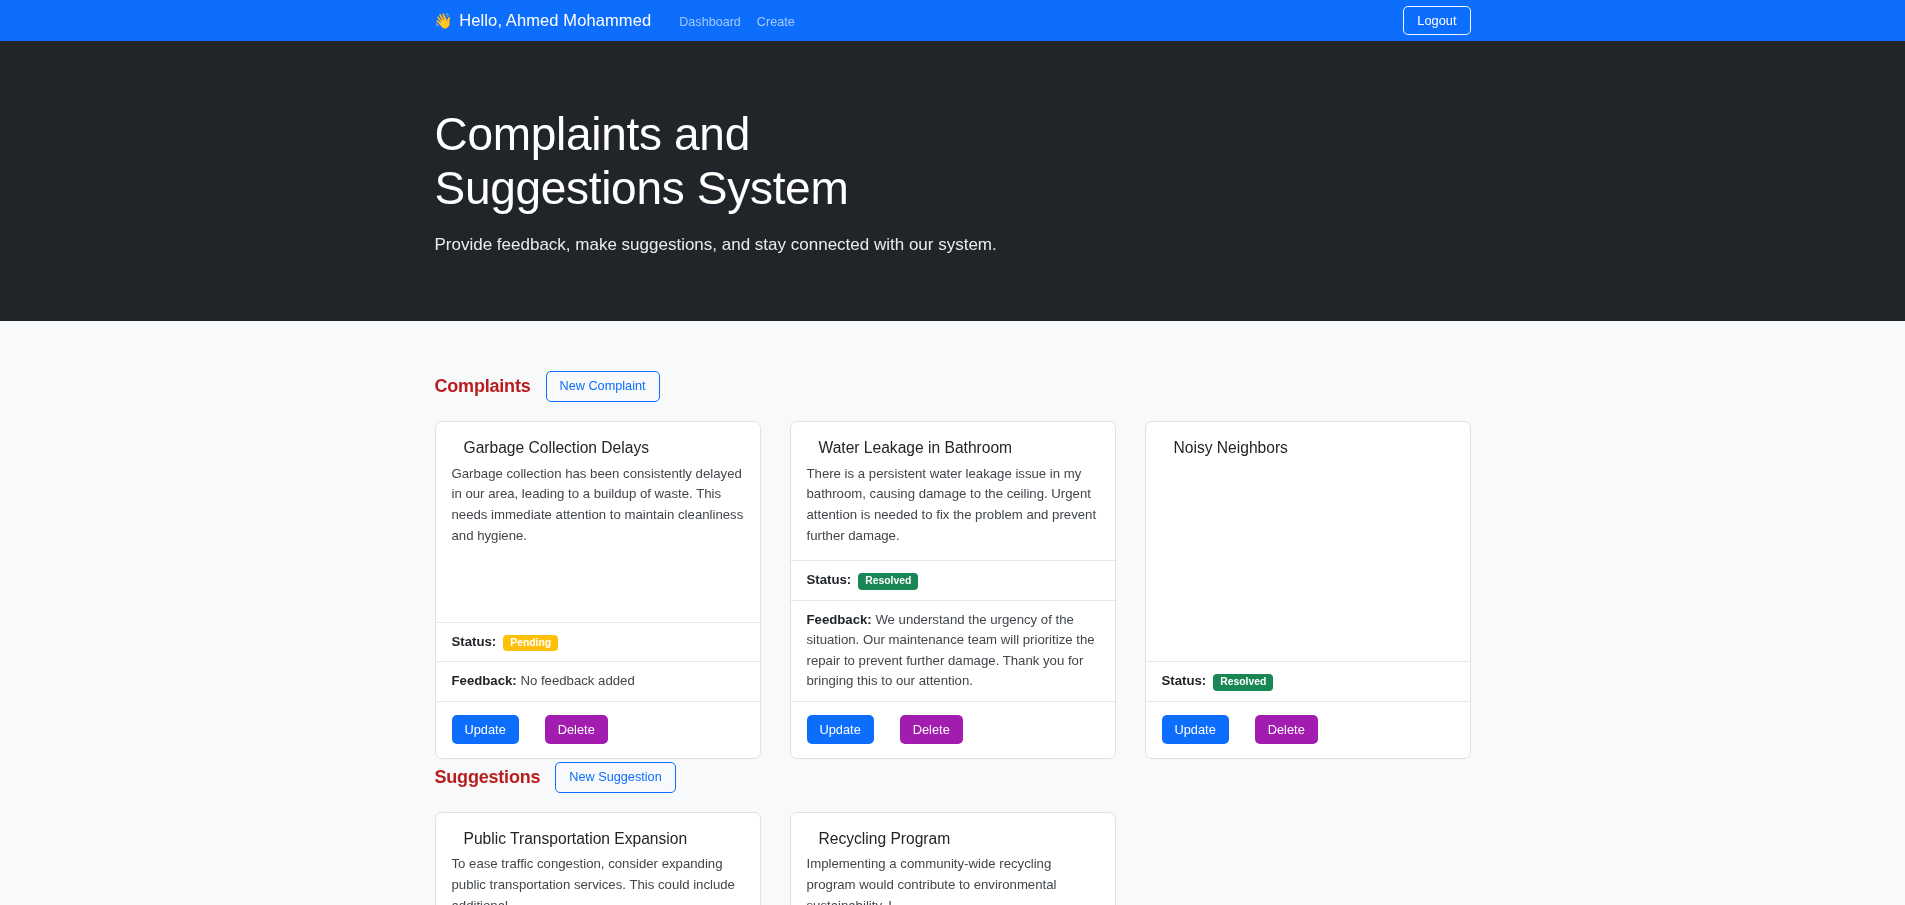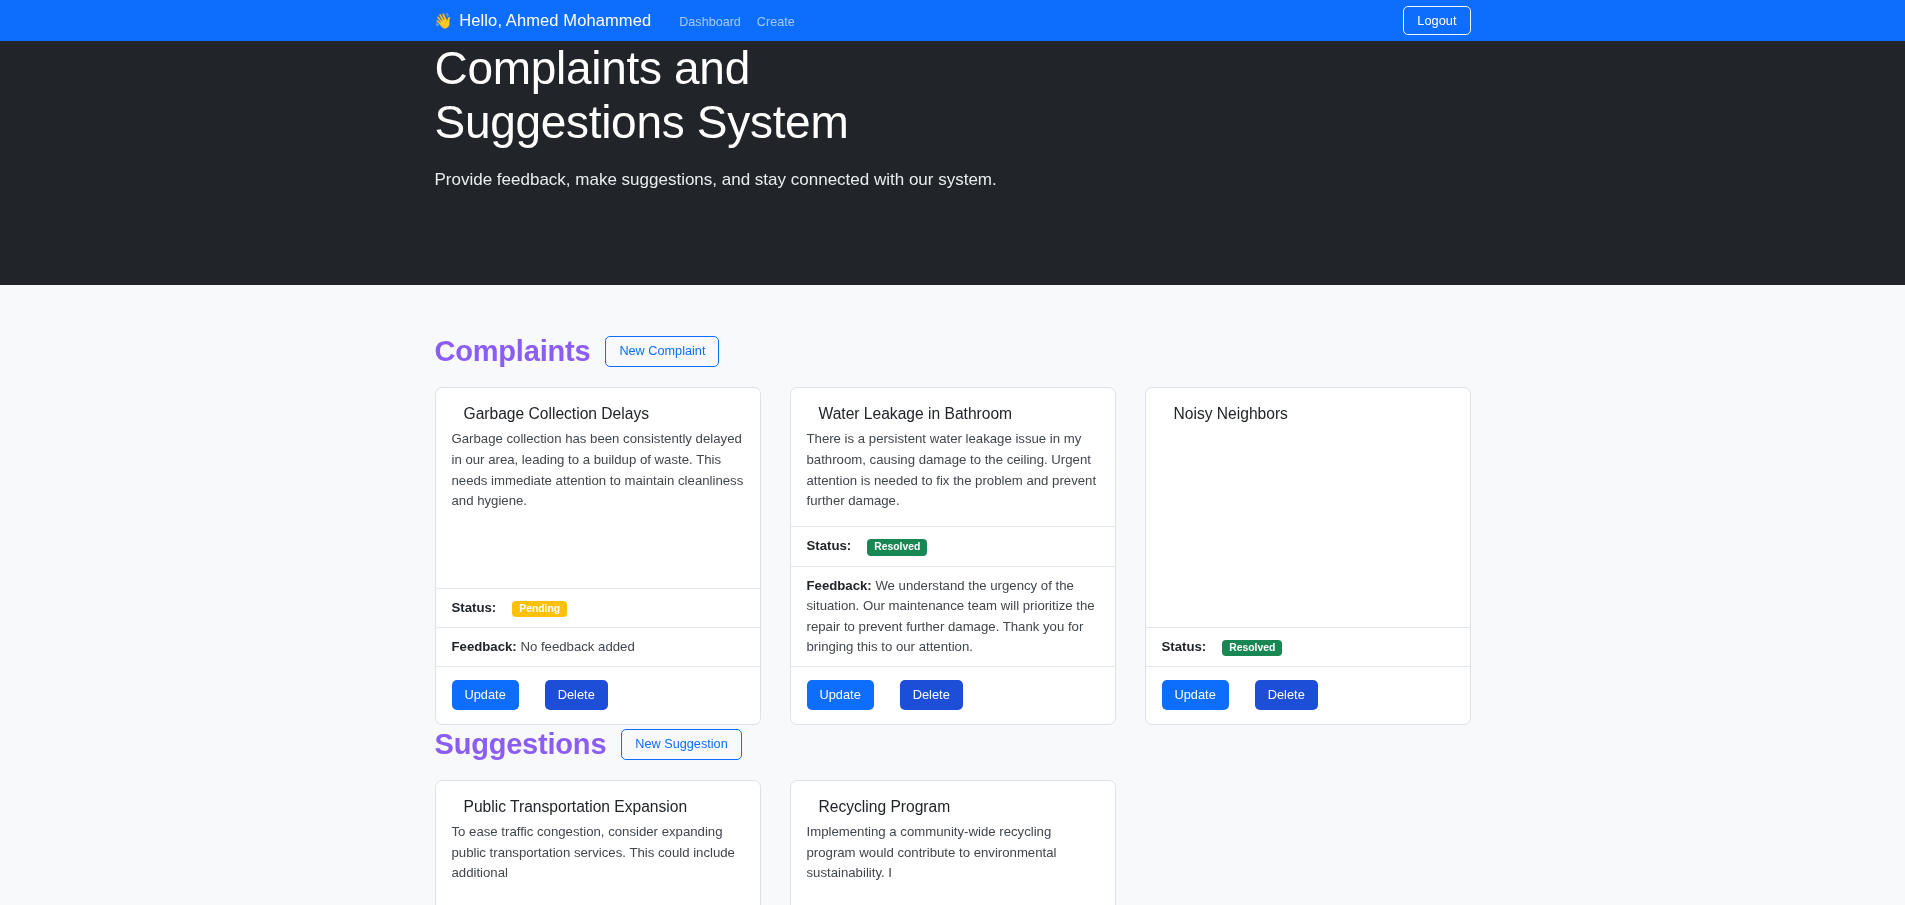--- a/index.html
+++ b/index.html
@@ -62,23 +62,23 @@
     font-size: 12.8px;
     padding: 6px 13px;
     cursor: pointer;
     font-family: "Liberation Sans", sans-serif;
     line-height: 1.2;
   }
 
   
   .hero {
     background: #212529;
-    height: 244px;
-    display: flex;
-    align-items: flex-start;
+    height: 280px;
+    display: flex;
+    align-items: center;
   }
   .hero-inner { width: 1036px; margin: 0 auto; }
   .hero-title {
     color: #ffffff;
     font-size: 46px;
     font-weight: 300;
     line-height: 1.18;
     margin: 0 0 20px 0;
     letter-spacing: -0.3px;
     max-width: 420px;
@@ -93,23 +93,23 @@
   
   .main { width: 1036px; margin: 0 auto; padding-top: 50px; }
 
   .section-head {
     display: flex;
     align-items: center;
     gap: 15px;
     margin-bottom: 19px;
   }
   .section-title {
-    font-size: 29px;
+    font-size: 18px;
     font-weight: bold;
-    color: #8b5cf6;
+    color: #b91c1c;
     margin: 0;
     letter-spacing: -0.2px;
   }
   .outline-btn {
     border: 1px solid #0d6efd;
     color: #0d6efd;
     background: transparent;
     border-radius: 5px;
     font-size: 12.7px;
     padding: 7px 13px;
@@ -152,21 +152,21 @@
   }
   .card-row {
     padding: 9px 16px;
     border-top: 1px solid #e3e6ea;
     font-size: 13.2px;
     color: #41464b;
     line-height: 1.55;
     display: flex;
     align-items: baseline;
     flex-wrap: wrap;
-    gap: 16px;
+    gap: 7px;
   }
   .card-row.block { display: block; }
   .lbl { font-weight: bold; color: #212529; }
   .badge {
     display: inline-block;
     border-radius: 4px;
     padding: 3px 7px 3px 7px;
     font-size: 10.4px;
     font-weight: bold;
     color: #ffffff;
@@ -186,21 +186,21 @@
     border: none;
     border-radius: 5px;
     color: #ffffff;
     font-size: 12.8px;
     padding: 7px 13px;
     cursor: pointer;
     font-family: "Liberation Sans", sans-serif;
     line-height: 1.2;
   }
   .btn-update { background: #0d6efd; }
-  .btn-delete { background: #1d4ed8; }
+  .btn-delete { background: #a21caf; }
 
   .suggestions-grid {
     display: grid;
     grid-template-columns: repeat(3, 1fr);
     gap: 0 29px;
   }
   .sug-card {
     background: #ffffff;
     border: 1px solid #dee2e6;
     border-radius: 7px;

